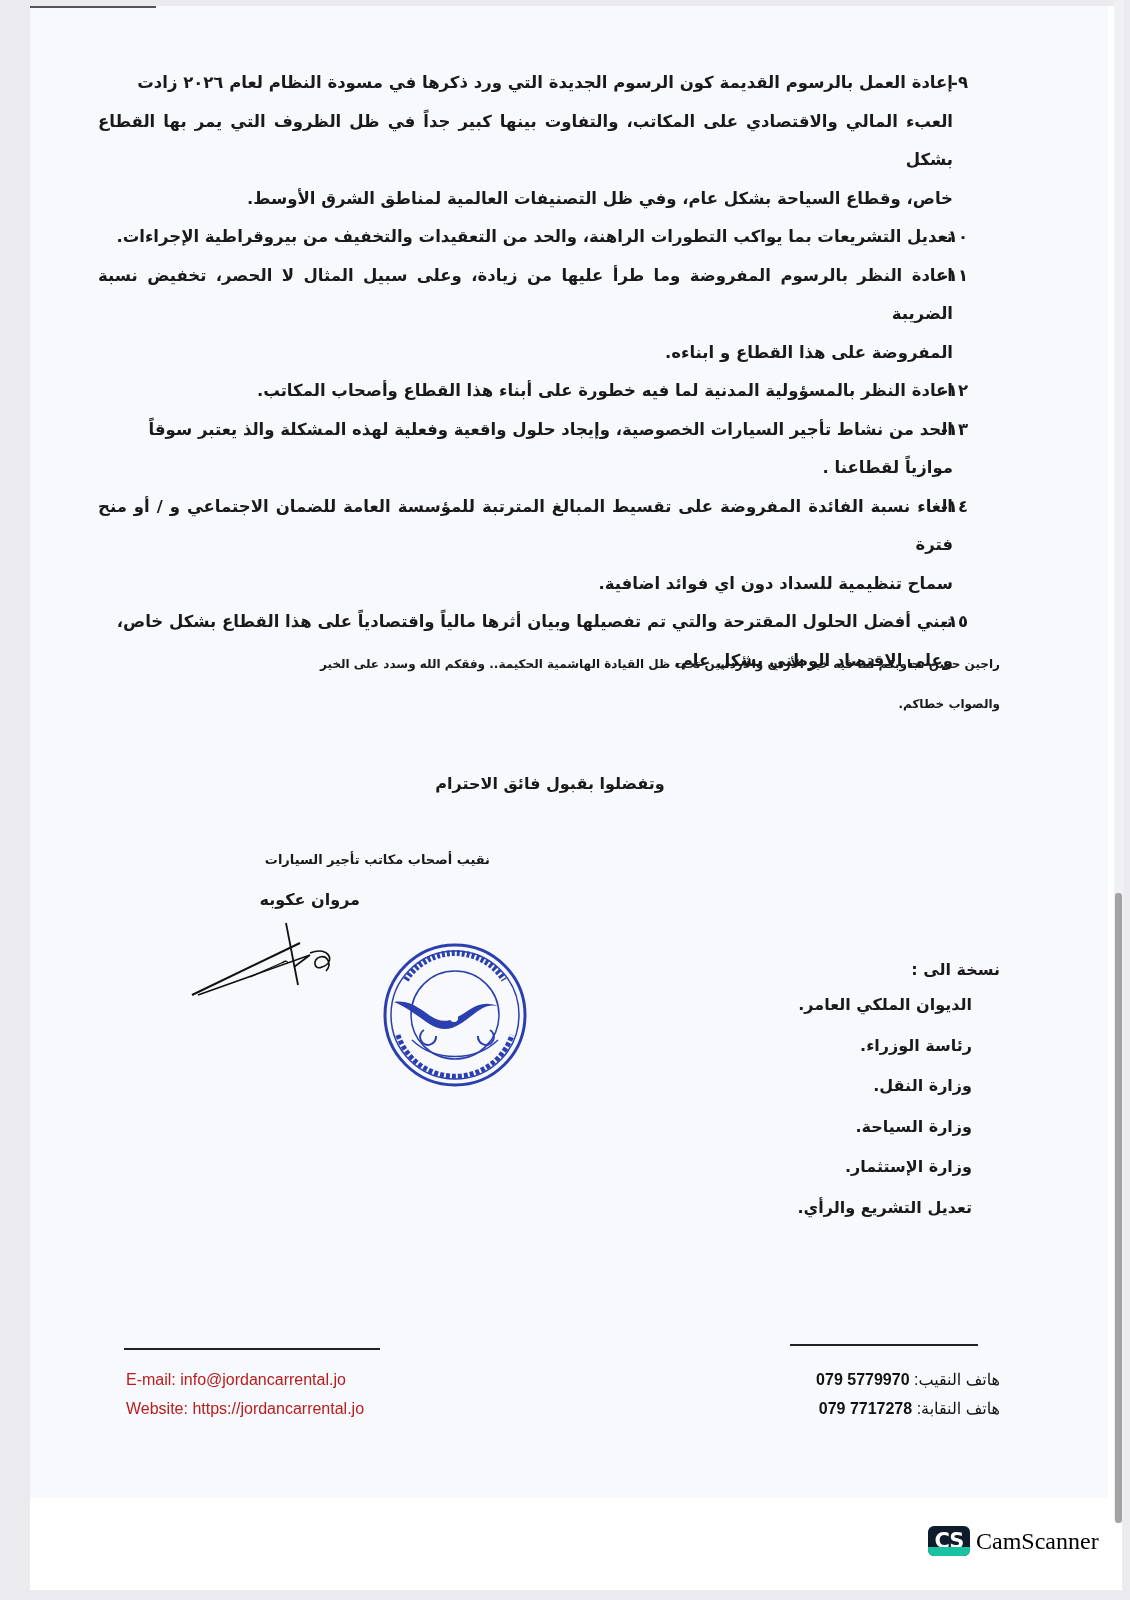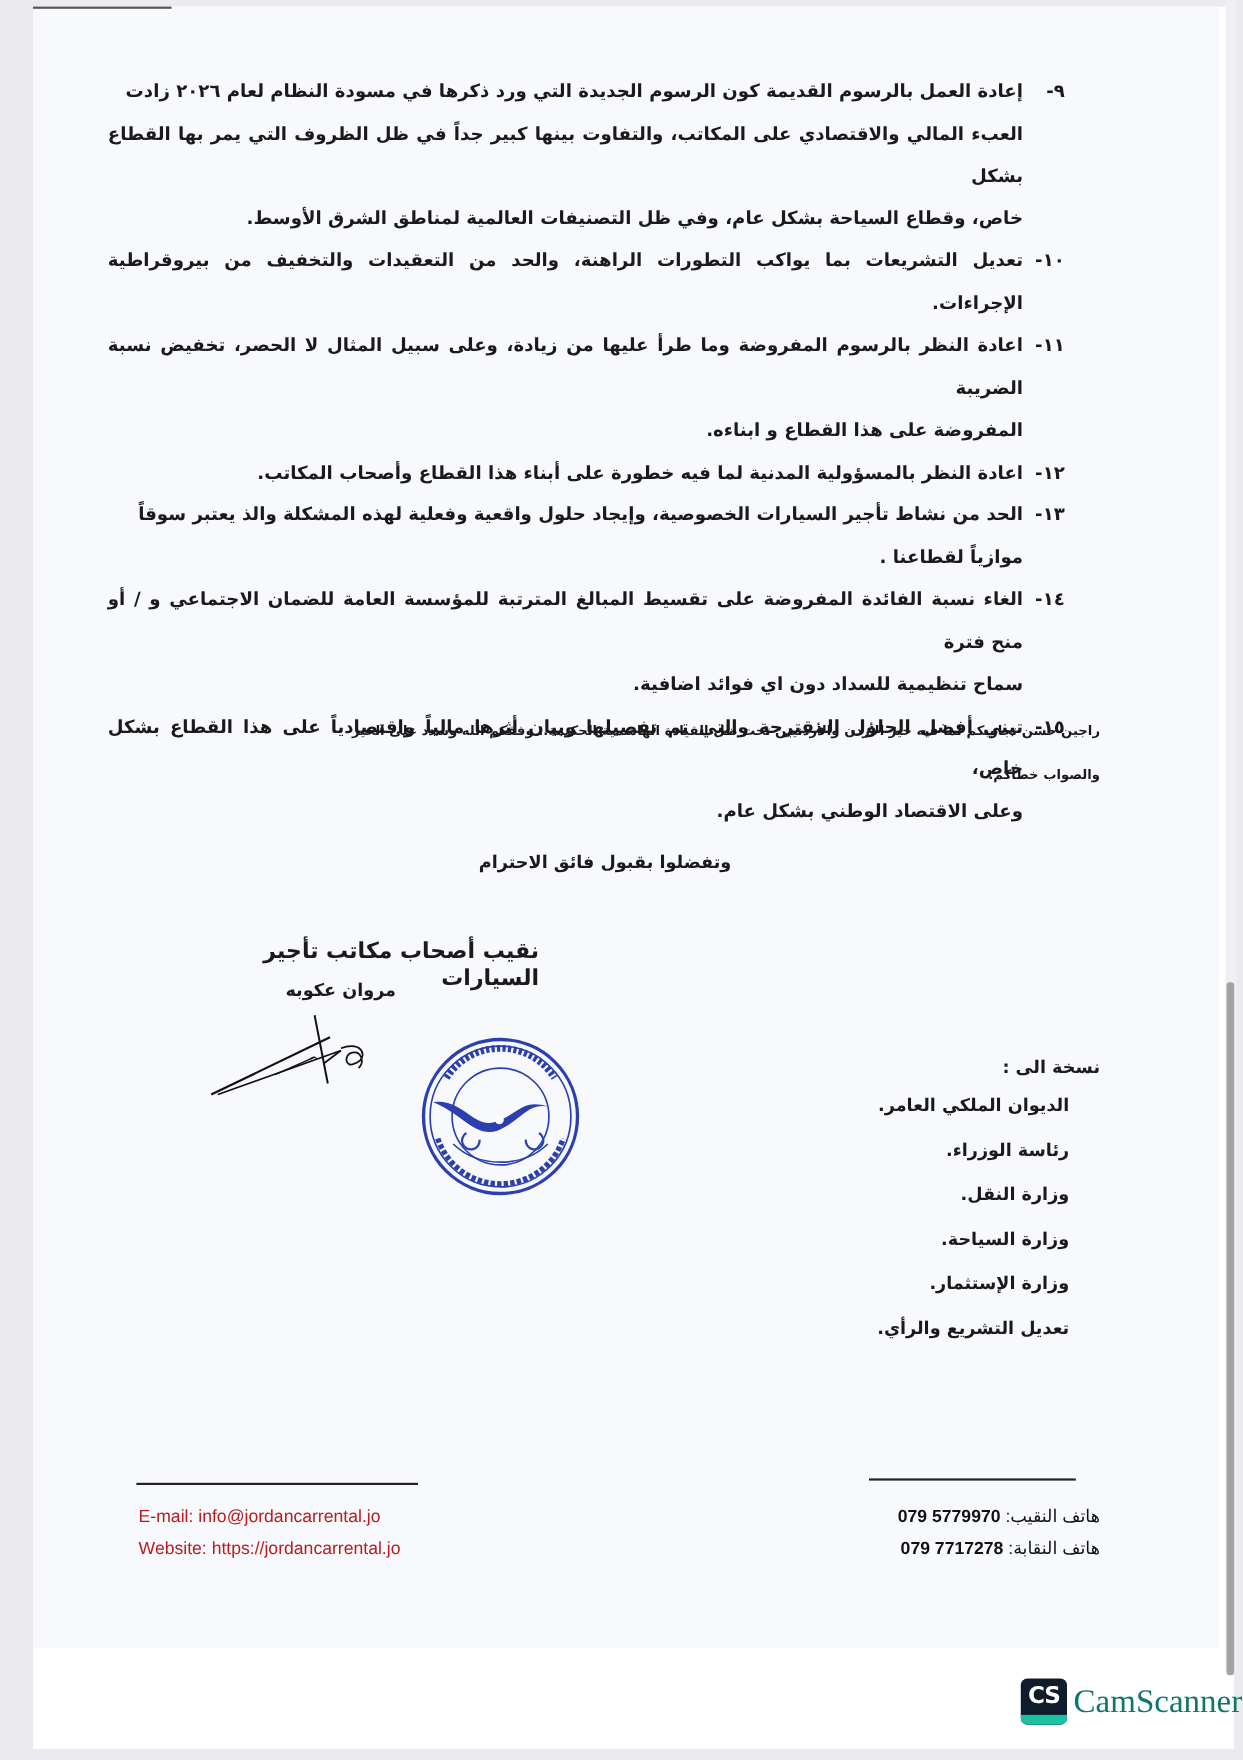--- a/index.html
+++ b/index.html
@@ -30,41 +30,41 @@
       background: #eef0f3;
     }
     .scrollbar-thumb {
       position: absolute; right: 8px; top: 893px; width: 7px; height: 630px;
       background: #a3a3a3; border-radius: 3px;
     }
     .rtl { direction: rtl; unicode-bidi: embed; }
     .list { position: absolute; left: 98px; top: 64px; width: 870px; }
     .item { position: relative; font-size: 16.5px; line-height: 38.5px; font-weight: bold; text-align: justify; }
     .item .num { position: absolute; right: 0; top: 0; }
-    .item .txt { display: block; margin-right: 38px; }
+    .item .txt { display: block; margin-right: 15px; }
     .item .txt span { display: block; }
     .closing { position: absolute; left: 88px; top: 644px; width: 912px; font-size: 12px; line-height: 40px; font-weight: bold; }
     .regards { position: absolute; left: 400px; top: 774px; width: 300px; text-align: center; font-size: 16px; font-weight: bold; }
-    .sig-title { position: absolute; left: 150px; top: 852px; width: 340px; text-align: right; font-size: 20px; font-weight: bold; }
+    .sig-title { position: absolute; left: 150px; top: 852px; width: 340px; text-align: right; font-size: 13px; font-weight: bold; }
     .sig-name { position: absolute; left: 200px; top: 890px; width: 160px; text-align: right; font-size: 16px; font-weight: bold; }
     .signature { position: absolute; left: 190px; top: 915px; width: 150px; height: 100px; }
     .stamp { position: absolute; left: 380px; top: 940px; width: 150px; height: 150px; }
     .cc { position: absolute; left: 730px; top: 955px; width: 270px; font-size: 16px; font-weight: bold; }
     .cc-label { text-align: right; line-height: 30px; }
     .cc-list { margin-right: 28px; }
     .cc-list div { line-height: 40.5px; text-align: right; }
     .rule { position: absolute; height: 2px; background: #222; }
     .contact-left { position: absolute; left: 126px; top: 1365px; font-family: "Liberation Sans", sans-serif; font-size: 16px; line-height: 29px; color: #b91c1c; }
     .contact-right { position: absolute; left: 780px; top: 1365px; width: 220px; font-family: "Liberation Sans", sans-serif; font-size: 16px; line-height: 29px; text-align: right; color: #111; }
     .contact-right .phone { font-weight: bold; margin-top: 37px; }
     .cs-badge { position: absolute; left: 928px; top: 1526px; display: flex; align-items: center; }
-    .cs-logo { width: 42px; height: 42px; border-radius: 6px; background: #0f1c2c; position: relative; overflow: hidden; }
+    .cs-logo { width: 42px; height: 30px; border-radius: 6px; background: #0f1c2c; position: relative; overflow: hidden; }
     .cs-logo .bar { position: absolute; left: 0; bottom: 0; width: 100%; height: 9px; background: #19c2a0; }
     .cs-logo .cs { position: absolute; left: 0; top: 3px; width: 100%; text-align: center; color: #fff; font-family: "DejaVu Sans", sans-serif; font-weight: bold; font-size: 21px; letter-spacing: -1px; }
-    .cs-text { margin-left: 6px; font-family: "Liberation Serif", serif; font-size: 30px; color: #0f766e; }
+    .cs-text { margin-left: 6px; font-family: "Liberation Serif", serif; font-size: 24px; color: #000000; }
   </style>
 </head>
 <body>
 
 <div class="sheet">
   <div class="scan-area"></div>
   <div class="top-rule"></div>
 </div>
 
 <div class="scrollbar-track"></div>

